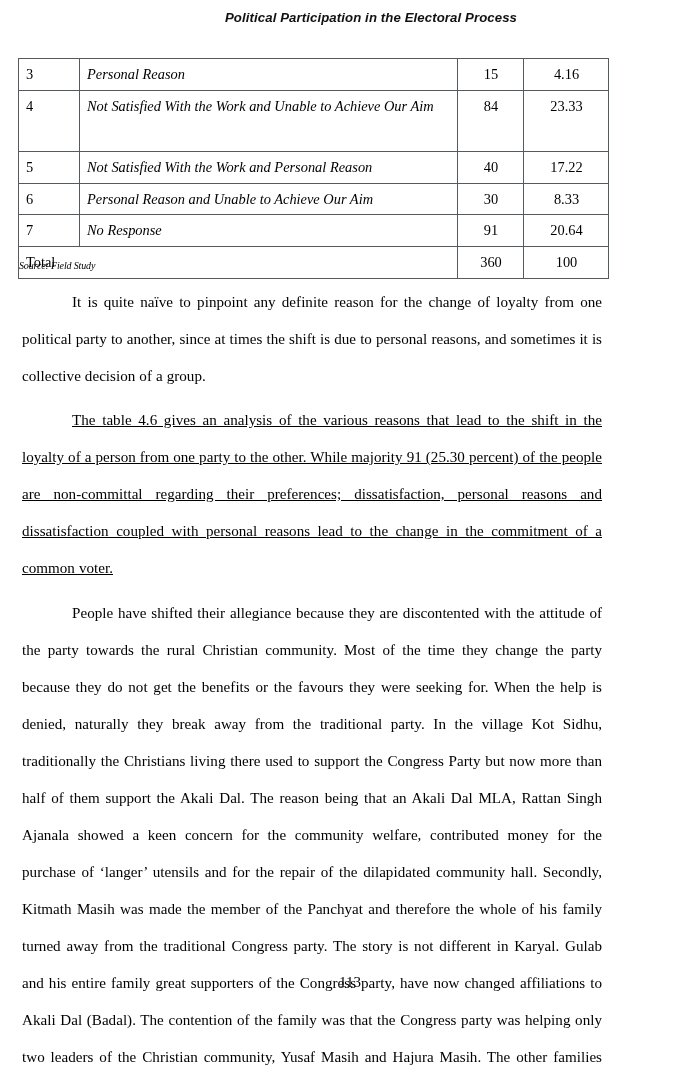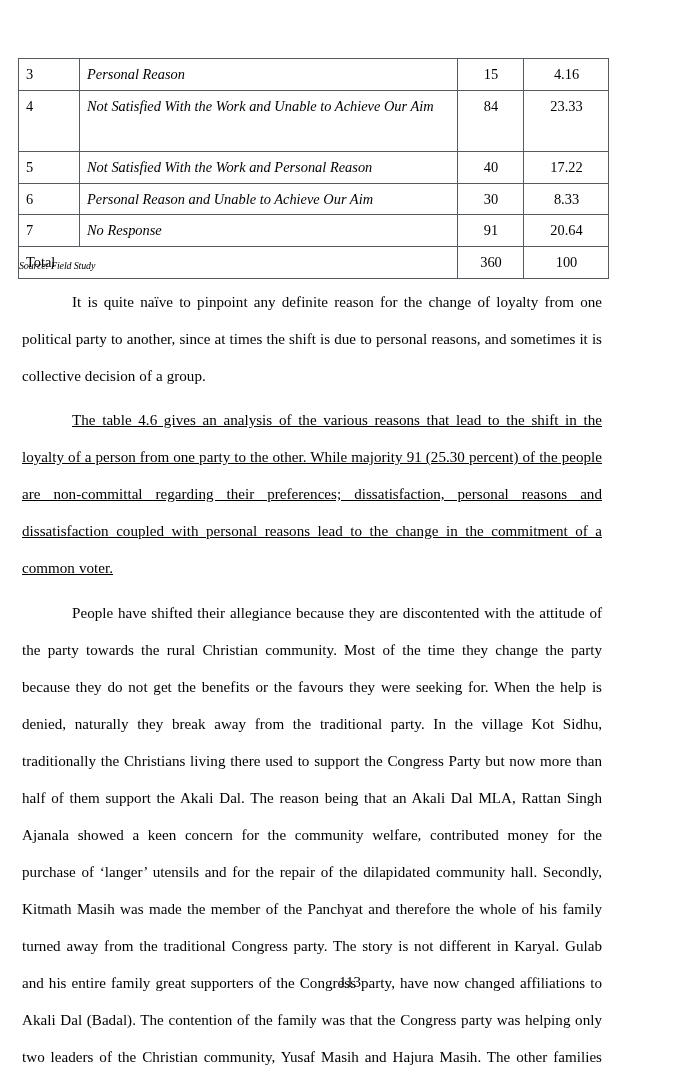--- a/index.html
+++ b/index.html
@@ -114,20 +114,21 @@
     width: 700px;
     text-align: center;
     font-size: 15.1px;
   }
 </style>
 </head>
 <body>
 
 <div class="page">
 
+  <div class="running-header">Political Participation in the Electoral Process</div>
 
   <div class="data-table-wrap">
     <table class="data-table">
       <colgroup>
         <col class="c-sno">
           <col class="c-reason">
           <col class="c-count">
           <col class="c-pct">
       </colgroup>
       <tbody>

